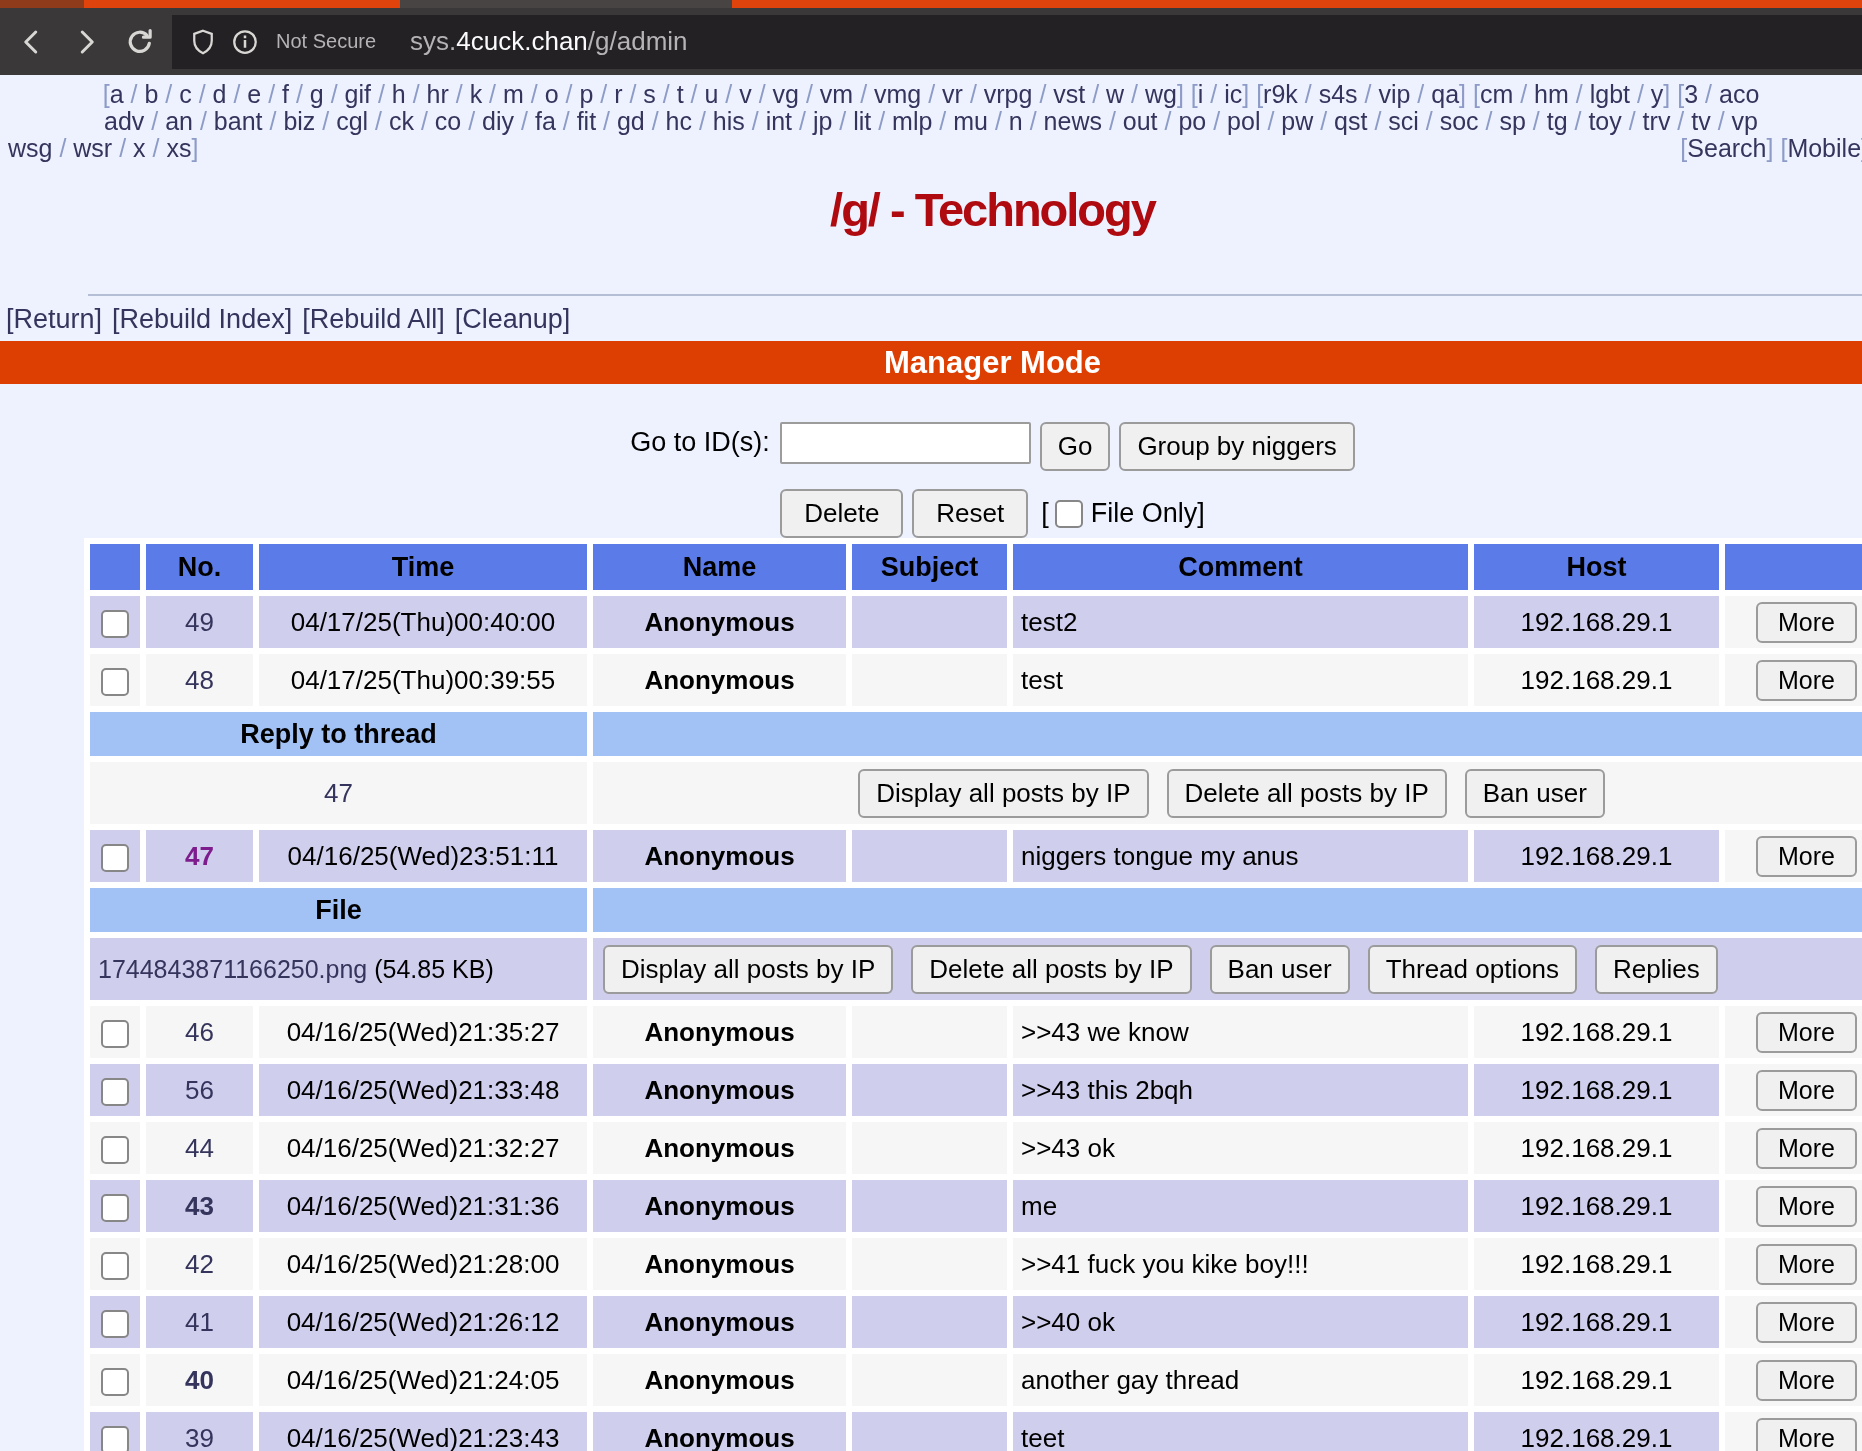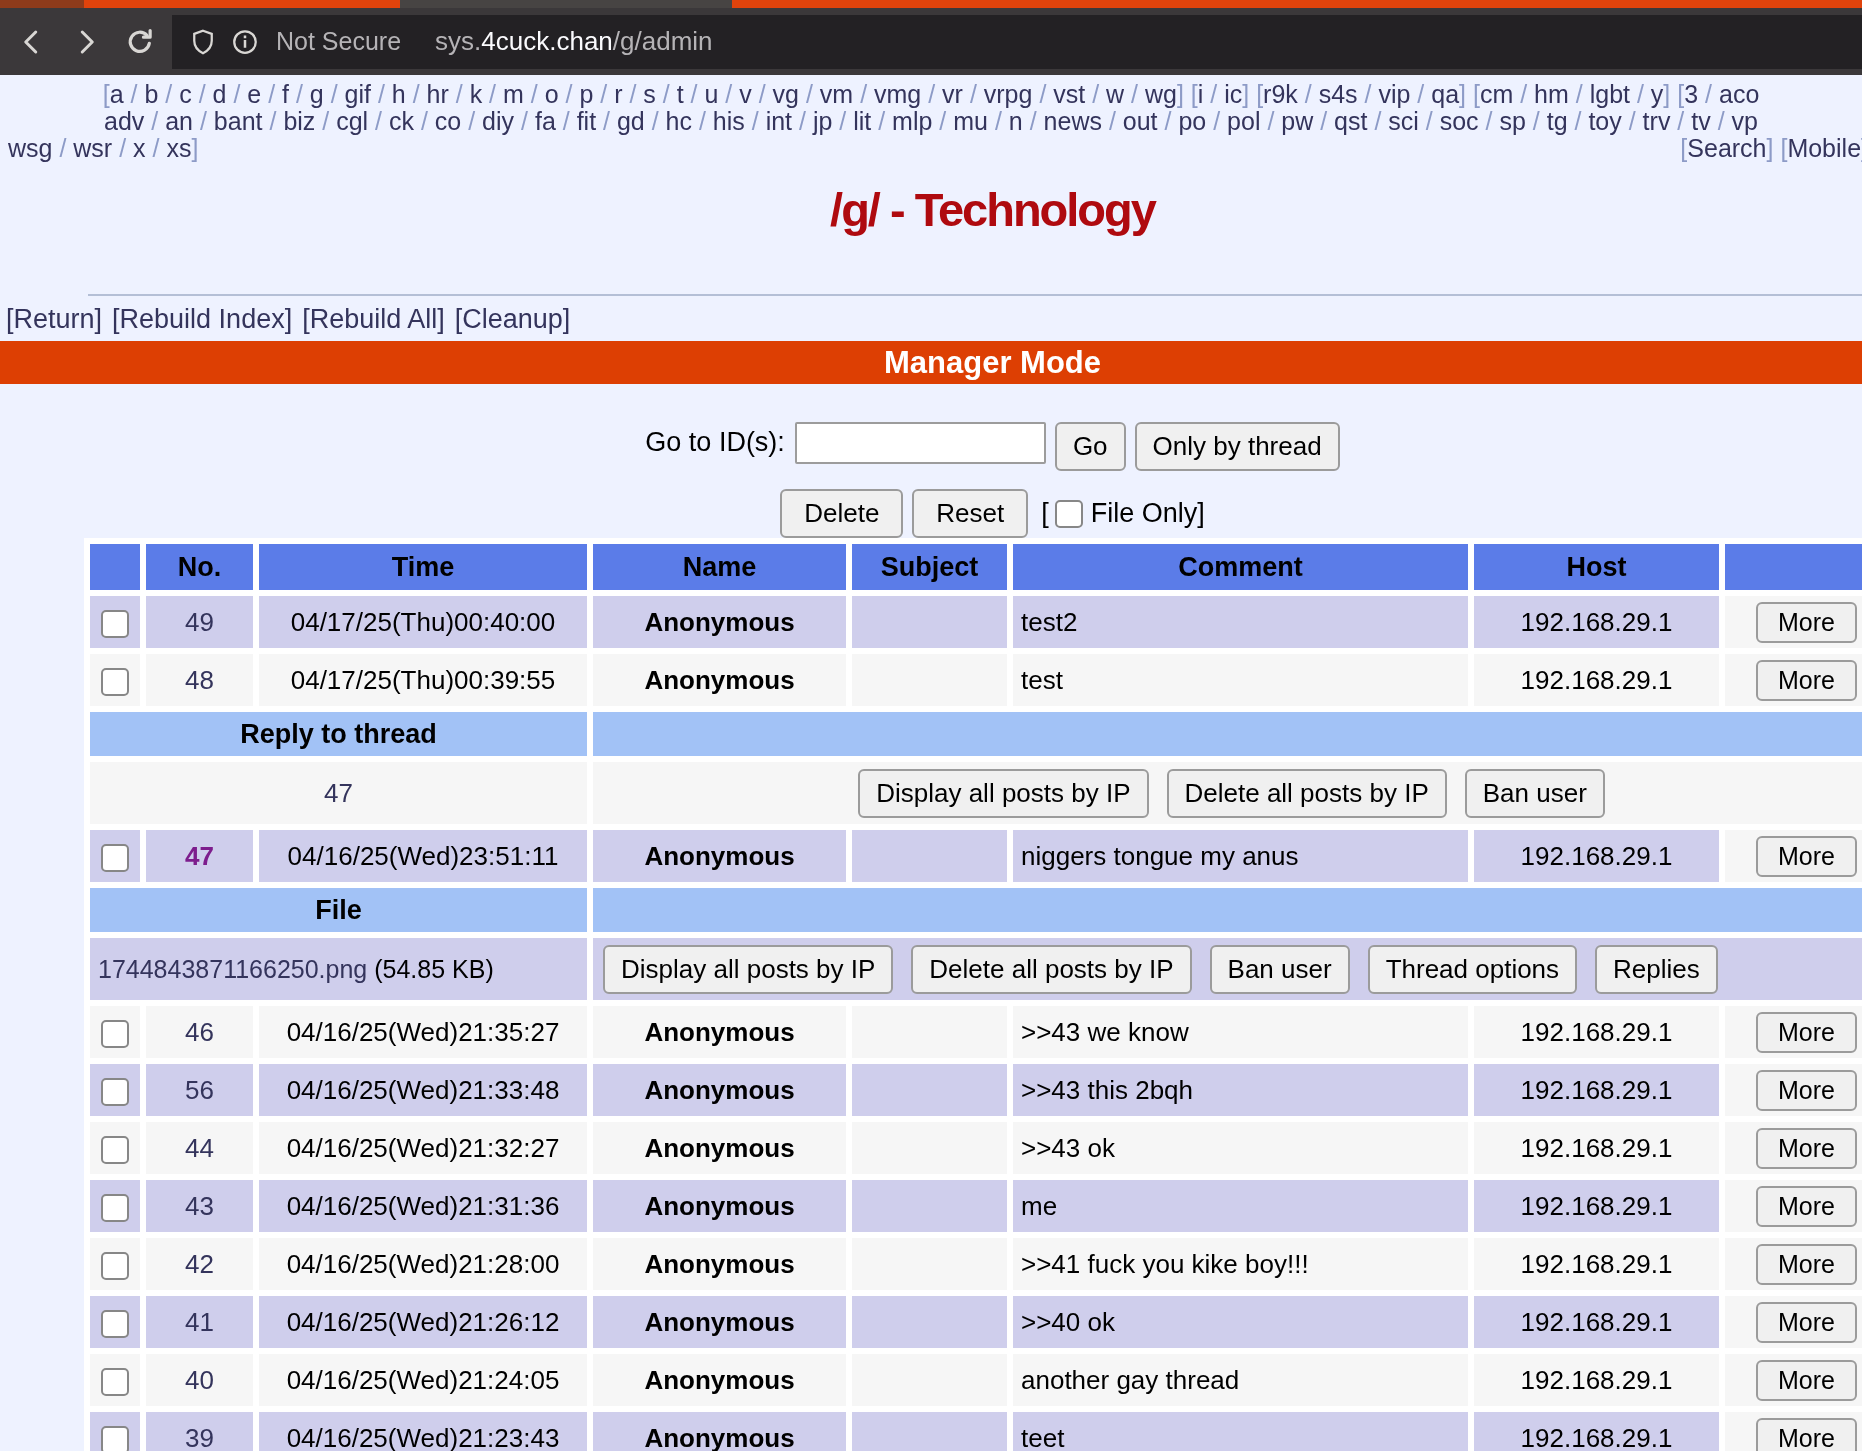--- a/index.html
+++ b/index.html
@@ -12,21 +12,21 @@
   .chrome{width:1862px;}
   .strip{height:8px;display:flex;}
   .strip .s1{width:84px;background:var(--chrome-strip-dark1,#8E3B1B);}
   .strip .s2{width:316px;background:var(--chrome-strip-orange,#E0430C);}
   .strip .s3{width:332px;background:var(--chrome-strip-dark2,#474443);}
   .strip .s4{flex:1;background:var(--chrome-strip-orange,#E0430C);}
   .toolbar{height:67px;background:var(--chrome-toolbar,#3B383A);display:flex;align-items:center;}
   .navbtn{width:44px;height:50px;display:flex;align-items:center;justify-content:center;margin-left:10px;}
   .urlbar{flex:1;height:54px;margin-left:10px;background:var(--chrome-urlbar,#232124);display:flex;align-items:center;padding-left:16px;}
   .urlbar .icon{margin-right:12px;display:flex;align-items:center;}
-  .notsecure{color:var(--chrome-text-dim,#B5B3B6);font-size:25px;margin-left:4px;text-align:right;}
+  .notsecure{color:var(--chrome-text-dim,#B5B3B6);font-size:20px;margin-left:4px;text-align:right;}
   .urltext{font-size:26px;margin-left:34px;color:var(--chrome-text-dim,#B5B3B6);}
   .urltext .bright{color:var(--chrome-text-bright,#FBFBFE);}
   
   .page{width:1985px;}
   .boardnav{width:1846px;padding:6px 0 0 8px;font-size:25px;color:var(--nav-link,#34345C);text-align:center;}
   .navline{white-space:nowrap;overflow:hidden;line-height:27px;height:27px;}
   .navline3{display:flex;justify-content:space-between;line-height:27px;height:27px;white-space:nowrap;}
   .punct{color:var(--nav-punct,#8D9BC7);}
   .nav-right{margin-right:-14px;}
   .title{
@@ -66,21 +66,21 @@
   tr.post.white td{background:var(--row-white,#F6F6F6);}
   tr.post td.c-more{background:var(--row-white,#F6F6F6);text-align:center;}
   td.c-check{text-align:center;}
   td.c-no{text-align:center;}
   td.c-time{text-align:center;}
   td.c-name{text-align:center;font-weight:700;}
   td.c-subject{text-align:center;}
   td.c-comment{text-align:left;font-size:27px;}
   td.c-host{text-align:center;}
   .no-link{color:var(--link-navy,#34345C);}
-  .no-link.bold{font-weight:400;}
+  .no-link.bold{font-weight:700;}
   .no-link.visited{color:var(--visited-purple,#7D1D8D);font-weight:700;}
   .btn.more{padding:4px 20px;font-size:25px;}
   tr.section td{background:var(--section-blue,#A2C2F6);height:44px;}
   tr.section td.sec-label{font-weight:700;font-size:27px;color:#000;text-align:center;}
   tr.actions td{height:62px;}
   tr.actions.white td{background:var(--row-white,#F6F6F6);}
   tr.actions.lav td{background:var(--row-lavender,#CFCEEC);}
   td.act-left{text-align:center;font-size:26px;color:var(--link-navy,#34345C);}
   td.act-left.file{text-align:left;white-space:nowrap;font-size:25px;}
   .filelink{color:var(--link-navy,#34345C);}
@@ -151,21 +151,21 @@
   <div class="adminlinks" id="adminlinks"><span class="adminlink">[Return]</span><span class="adminlink">[Rebuild Index]</span><span class="adminlink">[Rebuild All]</span><span class="adminlink">[Cleanup]</span></div>
 
   <div class="banner">
     <span>Manager Mode</span>
   </div>
 
   <div class="frow frow1">
     <span class="goto-label">Go to ID(s):</span>
     <input class="goto" type="text" value="" style="">
     <button class="btn">Go</button>
-    <button class="btn">Only by thread</button>
+    <button class="btn">Group by niggers</button>
   </div>
 
   <div class="frow frow2">
     <button class="btn">Delete</button>
     <button class="btn">Reset</button>
     <span class="bracket">[</span>
     <span class="checkbox"></span>
     <span class="folabel">File Only]</span>
   </div>
 

